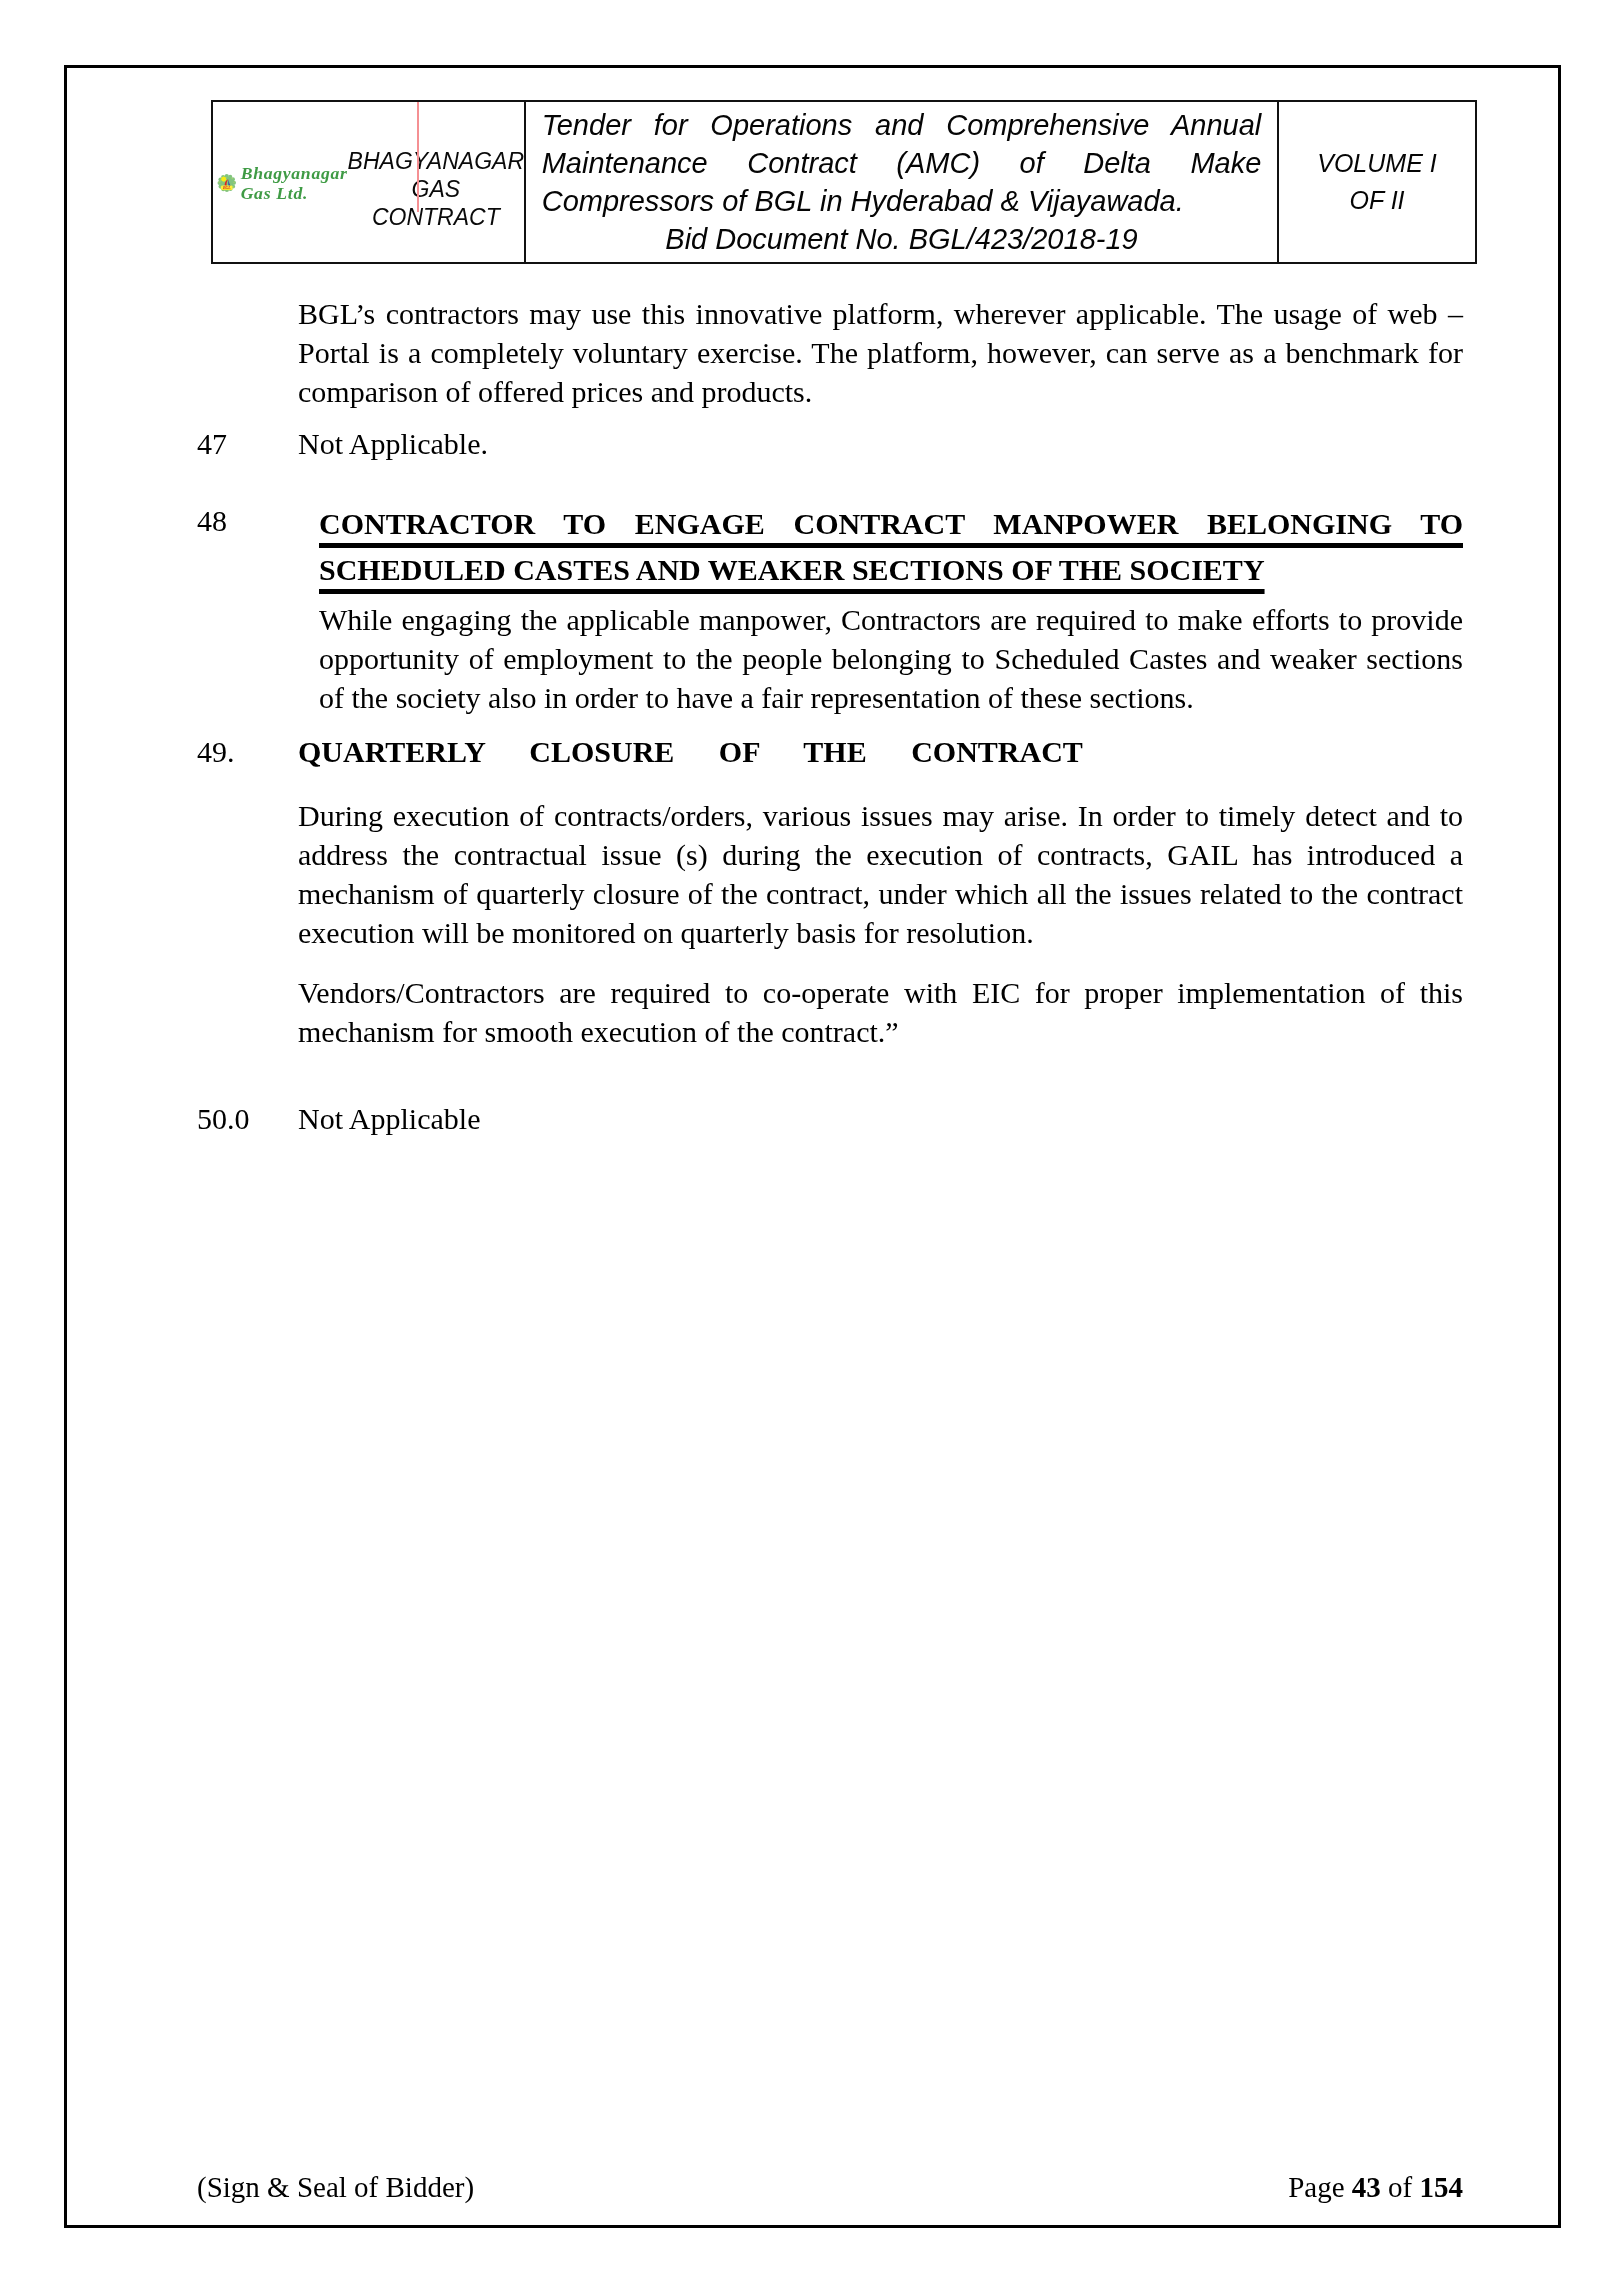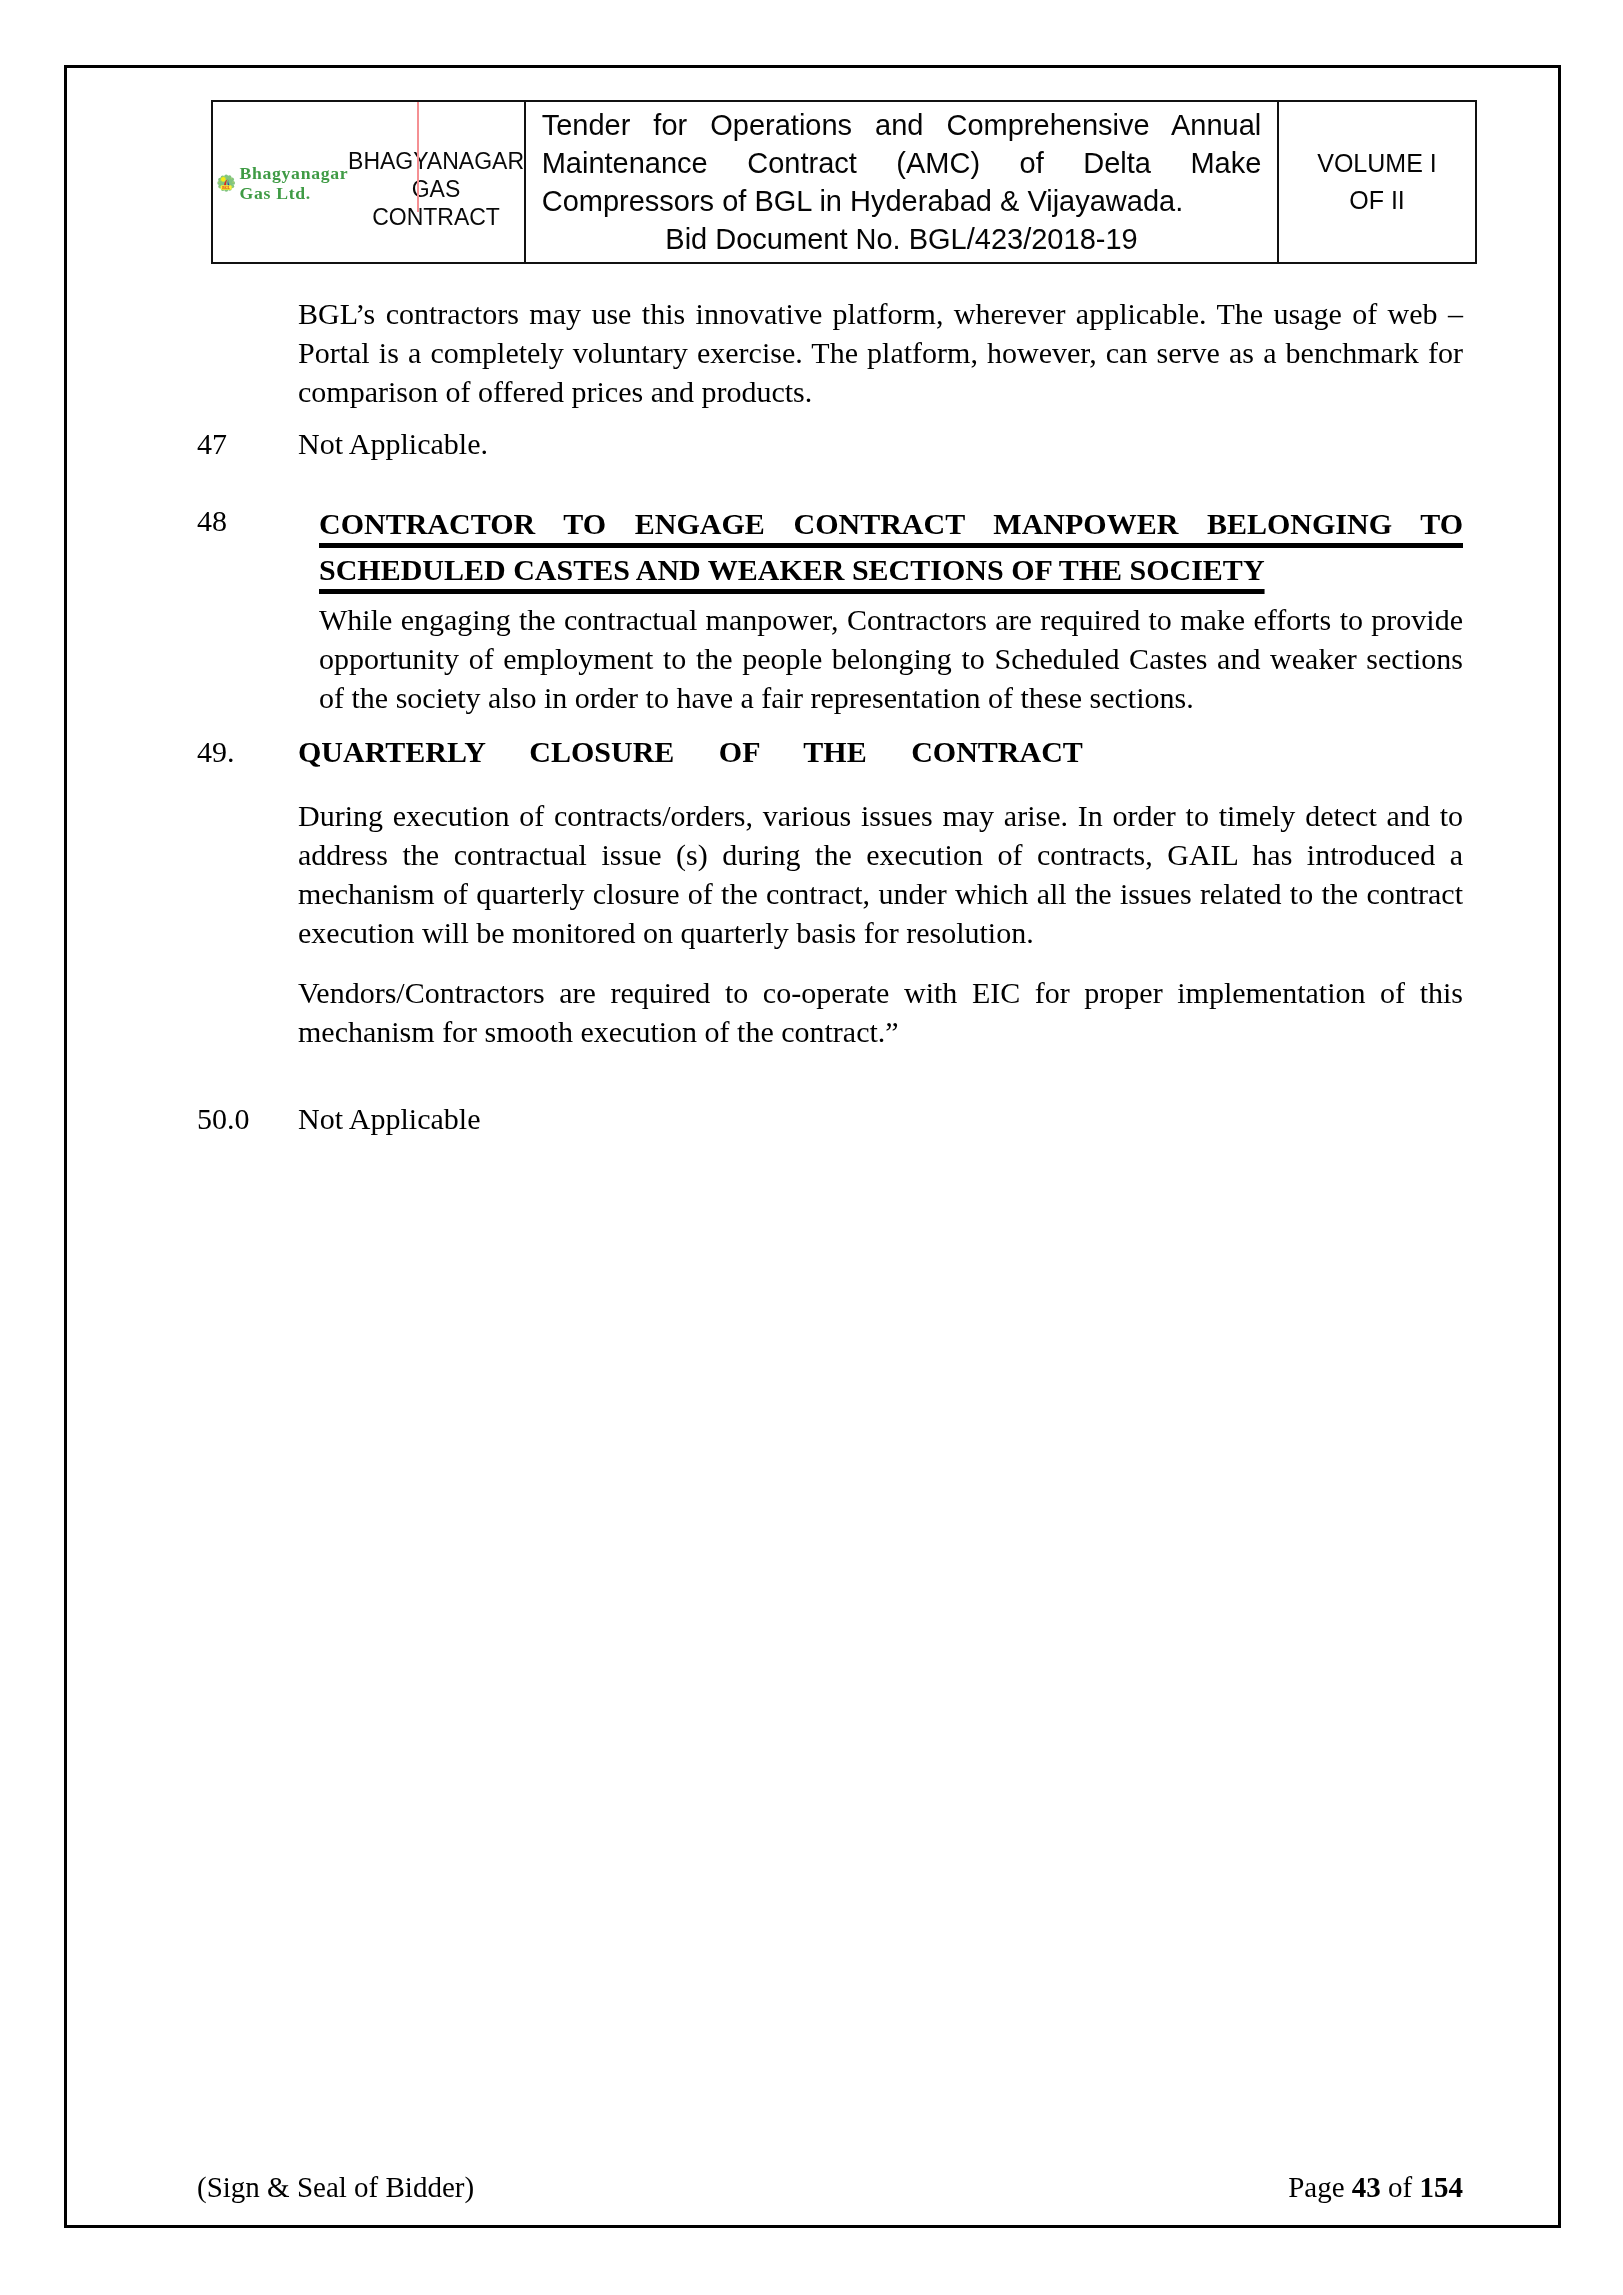--- a/index.html
+++ b/index.html
@@ -15,21 +15,21 @@
     width:1497px; height:2163px;
     border:3.3px solid #000;
   }
   
   .header-table {
     position:absolute; left:144px; top:32px;
     width:1266px; height:164px;
     border:2.6px solid #111;
     display:flex;
   }
-  .cell { height:100%; }
+  .cell { height:100%;font-style:italic; }
   .cell-logo {
     width:313px; flex:none;
     border-right:2.6px solid #111;
     position:relative;
     display:flex; flex-direction:row; align-items:center;
     padding-top:4px;
   }
   .logo-emblem { width:141px; height:98px; }
   .logo-subtext {
     font-family:"Liberation Serif", serif;
@@ -188,21 +188,21 @@
       </div>
     </div>
 
     <div class="row row-48">
       <div class="num">48</div>
       <div class="rtext">
         <div class="h48">
           <span class="hline j">CONTRACTOR TO ENGAGE CONTRACT MANPOWER BELONGING TO</span>
           <span class="hline">SCHEDULED CASTES AND WEAKER SECTIONS OF THE SOCIETY</span>
         </div>
-        <p class="para p48">While engaging the contractual manpower, Contractors are required to make efforts to provide opportunity of employment to the people belonging to Scheduled Castes and weaker sections of the society also in order to have a fair representation of these sections.</p>
+        <p class="para p48">While engaging the applicable manpower, Contractors are required to make efforts to provide opportunity of employment to the people belonging to Scheduled Castes and weaker sections of the society also in order to have a fair representation of these sections.</p>
       </div>
     </div>
 
     <div class="row row-49">
       <div class="num">49.</div>
       <div class="rtext">
         <div class="h49">QUARTERLY CLOSURE OF THE CONTRACT</div>
         <p class="para p49a">During execution of contracts/orders, various issues may arise. In order to timely detect and to address the contractual issue (s) during the execution of contracts, GAIL has introduced a mechanism of quarterly closure of the contract, under which all the issues related to the contract execution will be monitored on quarterly basis for resolution.</p>
         <p class="para p49b">Vendors/Contractors are required to co-operate with EIC for proper implementation of this mechanism for smooth execution of the contract.”</p>
       </div>

